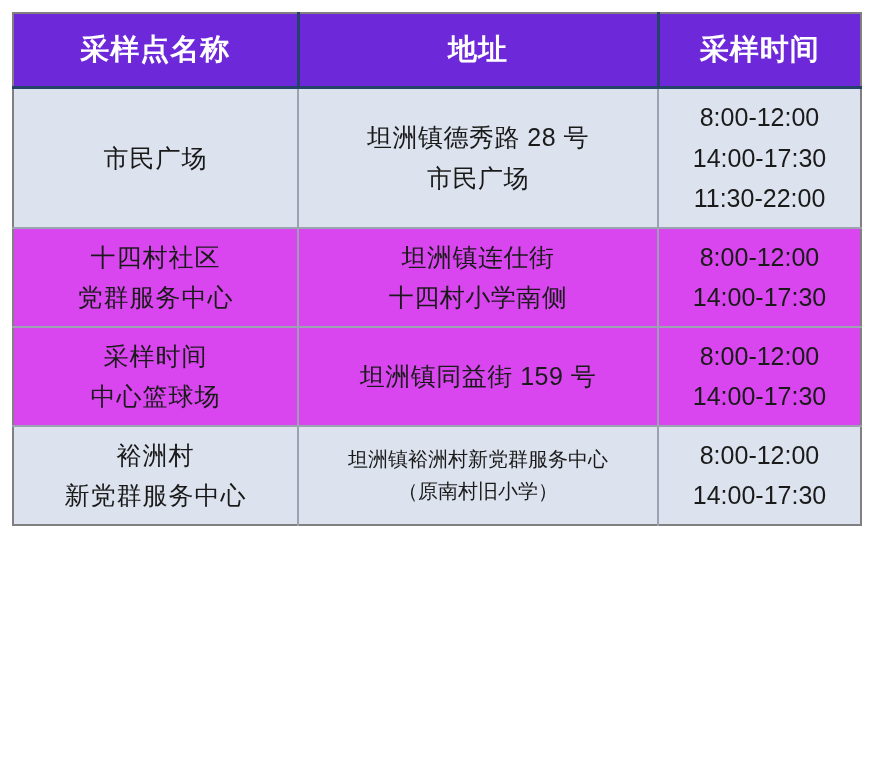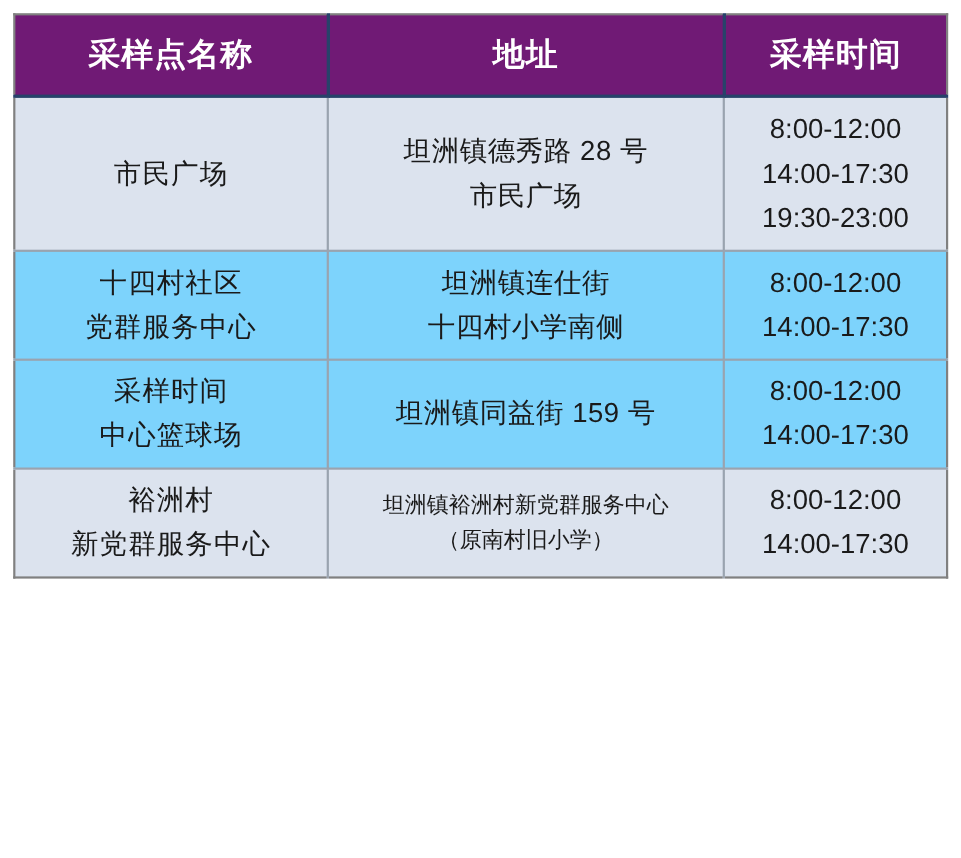--- a/index.html
+++ b/index.html
@@ -27,21 +27,21 @@
     border-collapse: collapse;
     table-layout: fixed;
     border: 2px solid #808080;
     background: #ffffff;
   }
   col.col-name  { width: 285px; }
   col.col-addr  { width: 360px; }
   col.col-time  { width: 203px; }
 
   thead tr.header-row th {
-    background: #701a75;
+    background: #6d28d9;
     color: #ffffff;
     font-size: 29px;
     font-weight: bold;
     letter-spacing: 1px;
     text-align: center;
     vertical-align: middle;
     height: 72px;
     padding: 0 4px;
     border-right: 3px solid #27426a;
     border-bottom: 3px solid #27426a;
@@ -61,21 +61,21 @@
     border-bottom: 2px solid #9aa3af;
     line-height: 1.62;
   }
   tbody td:last-child {
     border-right: none;
   }
   tbody tr:last-child td {
     border-bottom: none;
   }
   tbody tr.tint-blue td  { background: #dce3ee; }
-  tbody tr.tint-khaki td { background: #7dd3fc; margin-top: 38px; }
+  tbody tr.tint-khaki td { background: #d946ef; margin-top: 38px; }
 
   td .line { display: block; white-space: nowrap; }
   td.time-cell .line { letter-spacing: 0px; }
   td.name-cell .line { letter-spacing: 1px; }
   td.addr-cell .line { letter-spacing: 0.5px; text-align: center; }
   td.addr-cell.dense .line { letter-spacing: 0px; font-size: 20px; }
 </style>
 </head>
 <body>
 
@@ -98,21 +98,21 @@
           <td class="name-cell">
             <span class="line">市民广场</span>
           </td>
           <td class="addr-cell">
             <span class="line">坦洲镇德秀路 28 号</span>
             <span class="line">市民广场</span>
           </td>
           <td class="time-cell">
             <span class="line">8:00-12:00</span>
             <span class="line">14:00-17:30</span>
-            <span class="line">19:30-23:00</span>
+            <span class="line">11:30-22:00</span>
           </td>
         </tr>
         <tr class="tint-khaki">
           <td class="name-cell">
             <span class="line">十四村社区</span>
             <span class="line">党群服务中心</span>
           </td>
           <td class="addr-cell">
             <span class="line">坦洲镇连仕街</span>
             <span class="line">十四村小学南侧</span>

